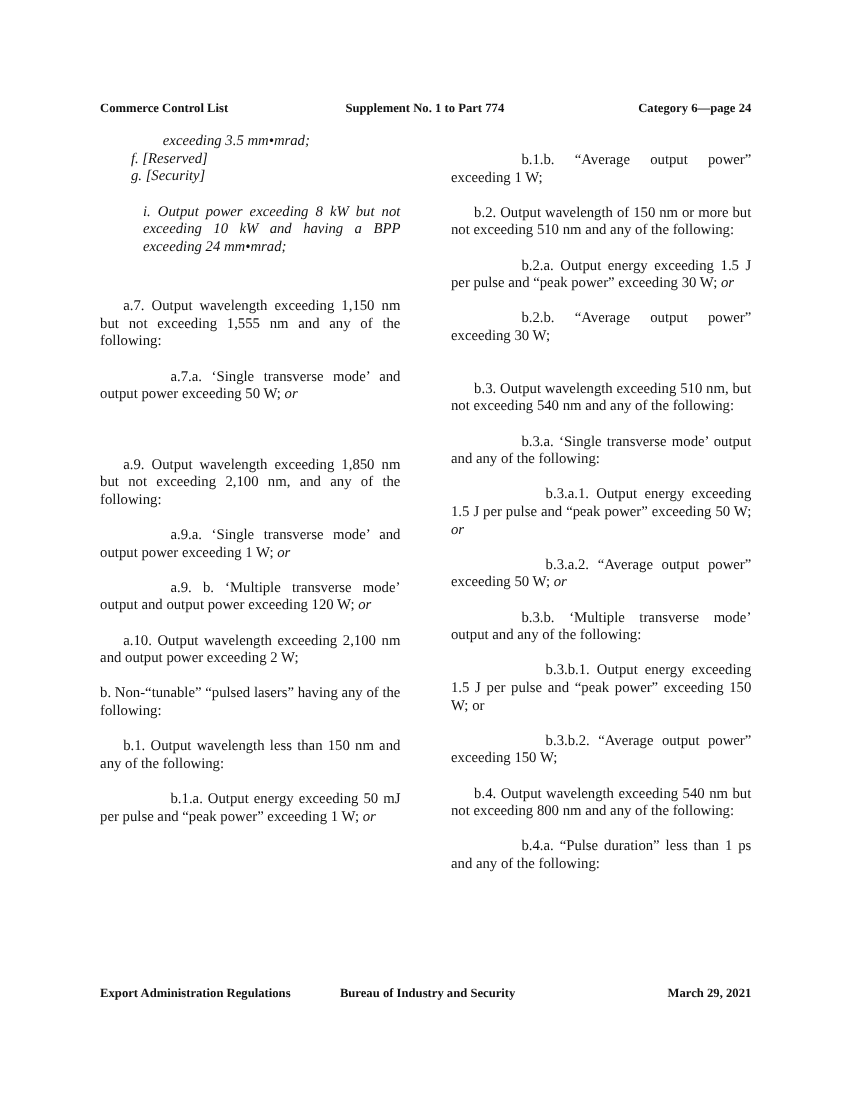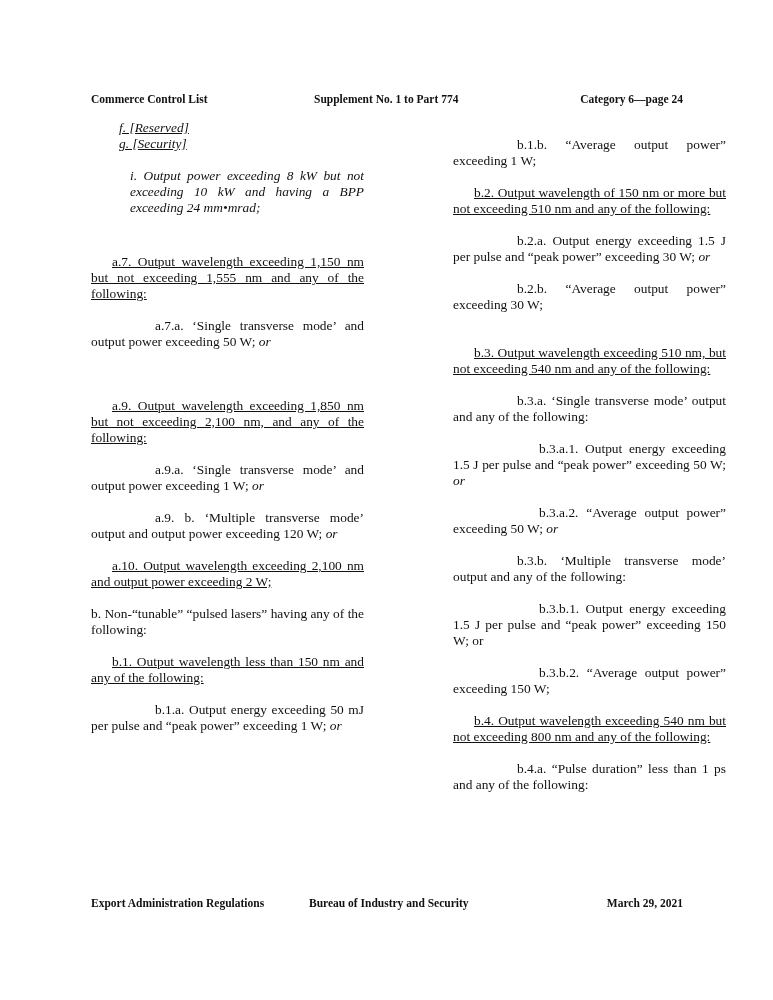--- a/index.html
+++ b/index.html
@@ -9,43 +9,44 @@
     }
     .hdr, .ftr {
       position: absolute; left: 91px; width: 592px;
       font-weight: bold; font-size: 11.5px; line-height: 14px;
     }
     .hdr { top: 92px; }
     .ftr { top: 896px; }
     .hdr span, .ftr span { position: absolute; top: 0; white-space: nowrap; }
     .col { position: absolute; top: 120px; width: 273px; font-size: 13.4px; line-height: 16px; }
     .col.left { left: 91px; }
-    .col.right { left: 410px; margin-left: 43px; }
+    .col.right { left: 410px; }
     .p { text-align: justify; margin: 0; }
     .p.last { text-align-last: left; }
     .it { font-style: italic; }
     .u { text-decoration: underline; }
     .b { font-weight: bold; }
-    .ind1 { text-indent: 21px; text-decoration: underline; }
+    .ind1 { text-indent: 21px; }
     .ind3 { text-indent: 64px; }
-    .sub { padding-left: 39px; text-decoration: underline; }
+    .sub { padding-left: 39px; }
     .sub2 { padding-left: 57px; }
     .gap { height: 16px; }
     .gap2 { height: 32px; }
   </style>
 </head>
 <body>
 
 <div class="hdr">
   <span style="left:0">Commerce Control List</span>
   <span style="left:223px">Supplement No. 1 to Part 774</span>
   <span style="right:0">Category 6—page  24</span>
 </div>
 
 <div class="col left">
+  <div class="sub2 it" style="padding-left:57px">exceeding 3.5 mm•mrad;</div>
   <div class="sub it" style="padding-left:28px">f.    [Reserved]</div>
   <div class="sub it" style="padding-left:28px">g. [Security]</div>
   <div class="gap"></div>
   <div class="p it last" style="padding-left:39px">i. Output power exceeding 8 kW but not exceeding 10 kW and having a BPP exceeding 24 mm•mrad;</div>
   <div class="gap2"></div>
   <div class="gap" style="height:6px"></div>
   <div class="p ind1 last">a.7.  Output wavelength exceeding 1,150 nm but not exceeding 1,555 nm and any of the following:</div>
   <div class="gap"></div>
   <div class="p ind3 last"><span>a.7.a.   ‘Single transverse mode’ and output power exceeding 50 W; </span><span class="it">or</span></div>
   <div class="gap"></div>

